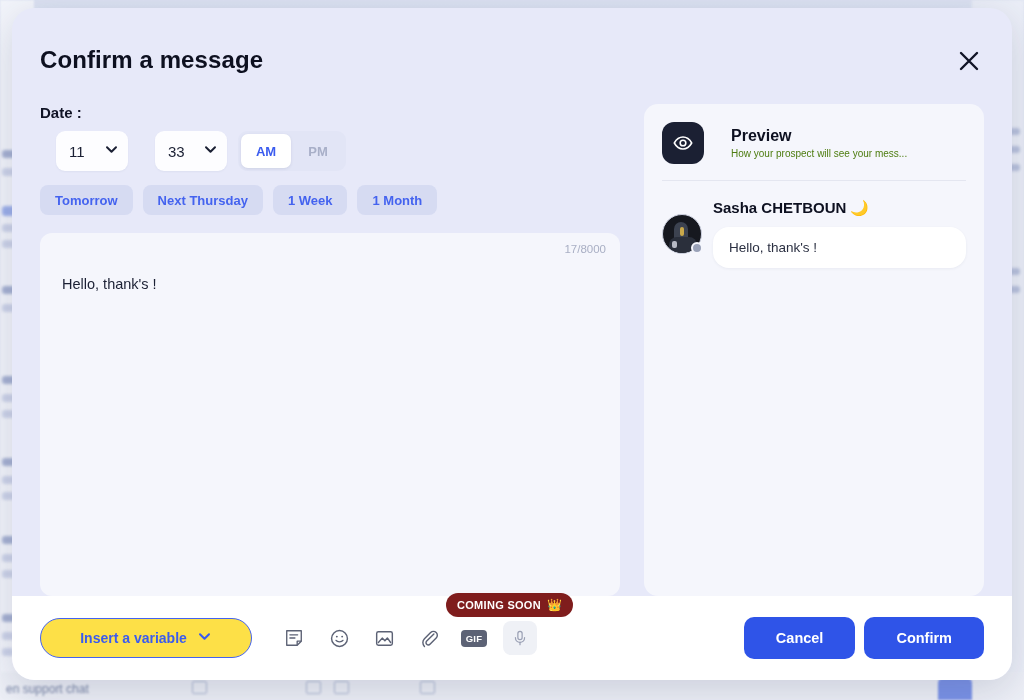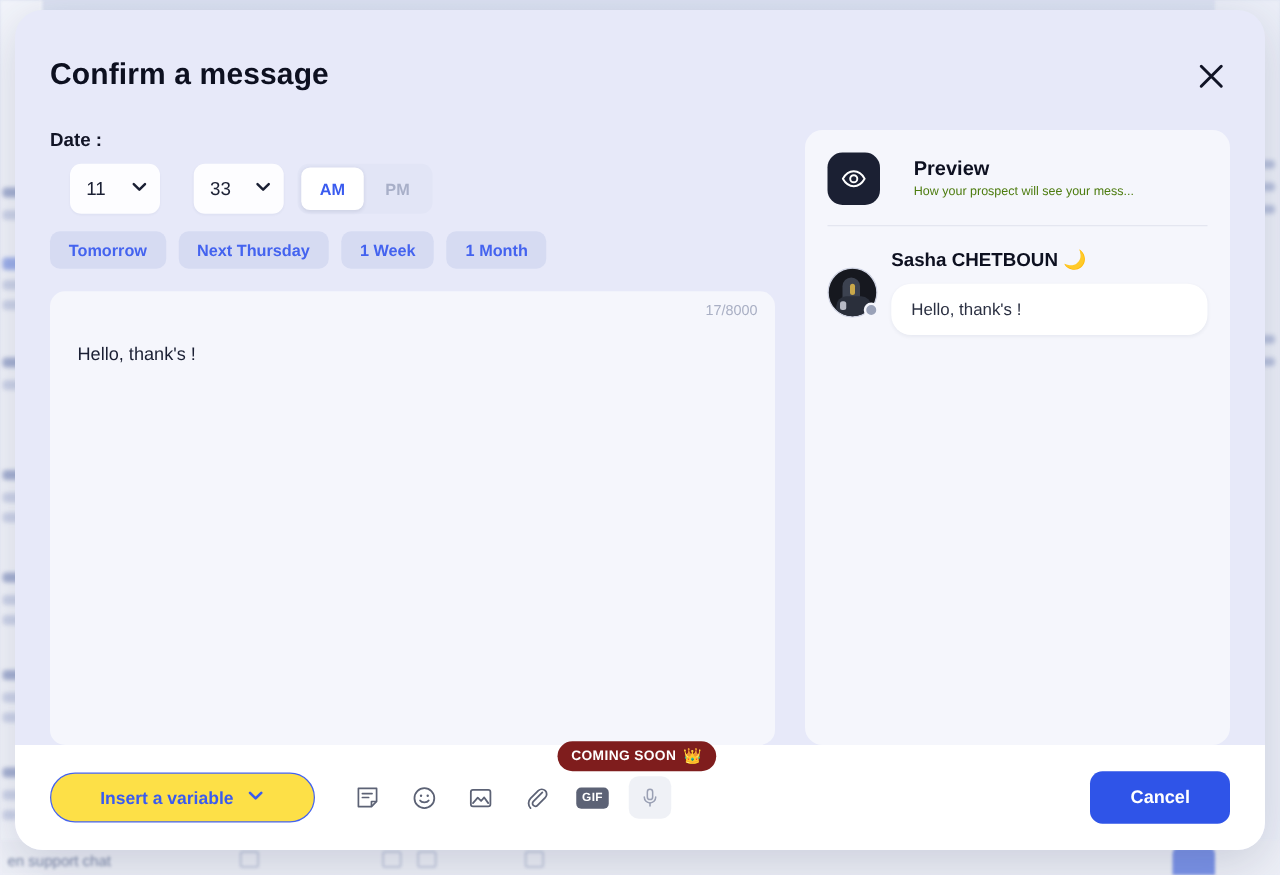--- a/index.html
+++ b/index.html
@@ -671,16 +671,17 @@
       </div>
 
       <div class="coming-soon" style="left:168px;">
         <span>COMING SOON</span>
         <span class="crown">👑</span>
       </div>
     </div>
 
     <div class="footer-actions">
       <button class="btn-primary">Cancel</button>
+      <button class="btn-primary">Confirm</button>
     </div>
   </div>
 
 </div>
 
 </body></html>

